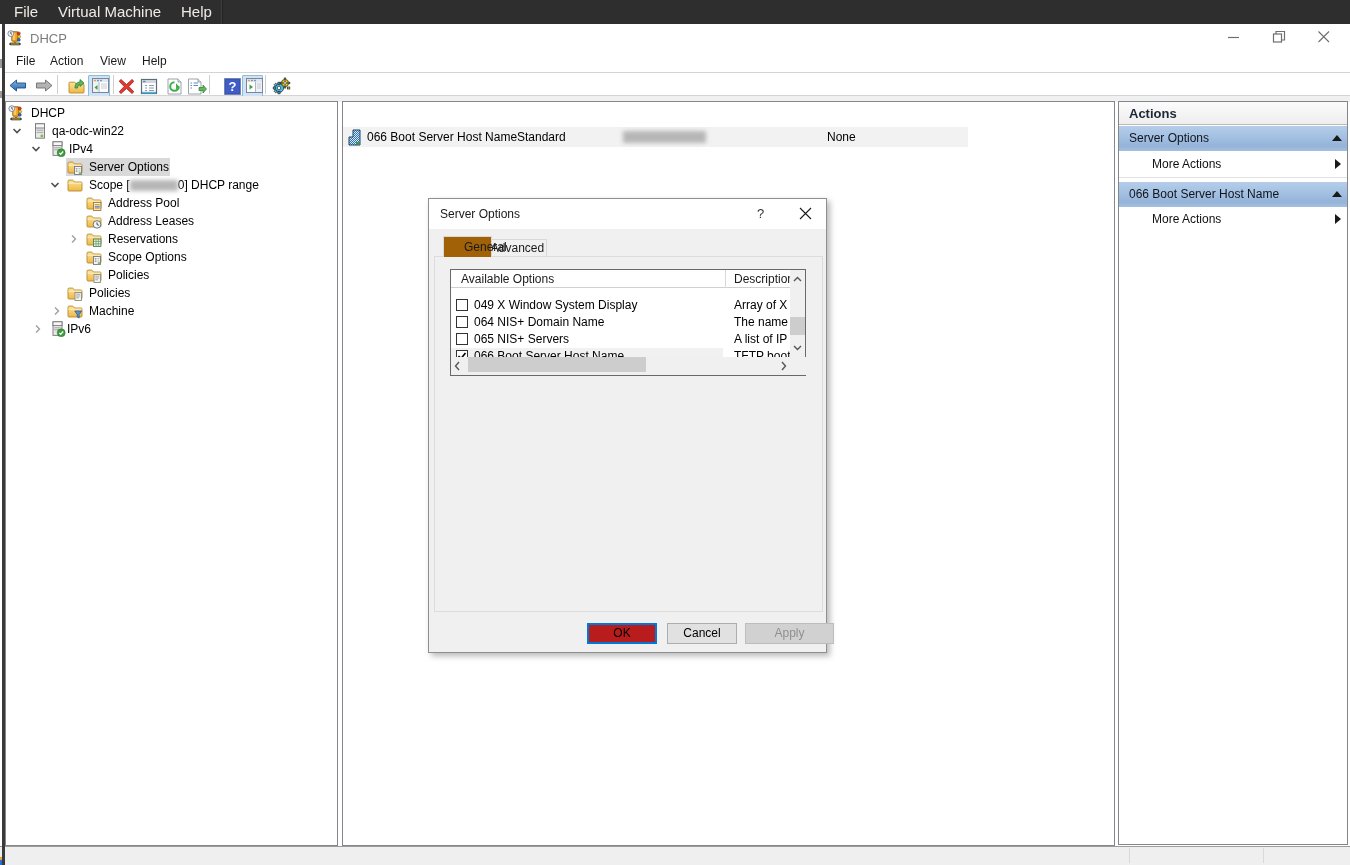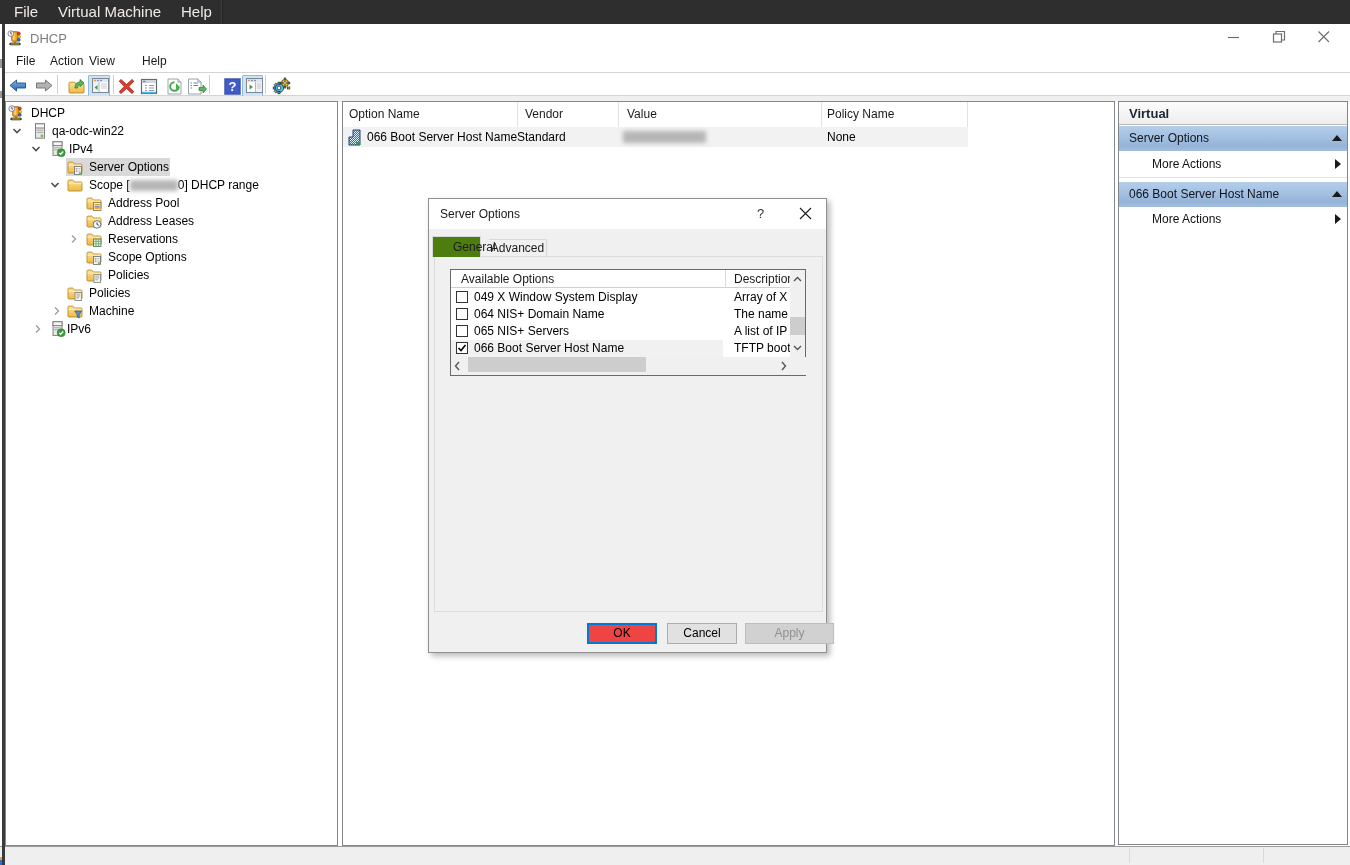--- a/index.html
+++ b/index.html
@@ -63,34 +63,34 @@
 
 #dlg { left:428px; top:198px; width:399px; height:455px; background:#f0f0f0; border:1px solid #8f8f8f; box-shadow:3px 3px 6px rgba(0,0,0,0.28); }
 #dlgtitle { position:absolute; left:0; top:0; width:397px; height:30px; background:#ffffff; }
 #dlgtitle .t { position:absolute; left:11px; top:8px; font-size:12px; color:#1a1a1a; }
 #dlgtabs { position:absolute; left:0; top:0; }
 .tab { position:absolute; font-size:12px; color:#1a1a1a; text-align:center; }
 #tabpage { position:absolute; left:5px; top:57px; width:389px; height:356px; background:#f0f0f0; border:1px solid #dcdcdc; }
 
 #lbox { position:absolute; left:21px; top:70px; width:356px; height:107px; background:#ffffff; border:1px solid #696969; }
 #lbhead { position:absolute; left:0; top:0; width:354px; height:18px; background:#ffffff; border-bottom:1px solid #d0d0d0; font-size:12px; color:#1a1a1a; }
-.lbrow { position:absolute; left:0; width:272px; height:17px; font-size:12px; line-height:17px; color:#000; white-space:nowrap; }
+.lbrow { position:absolute; left:0; width:272px; height:17px; font-size:12px; line-height:17px; color:#000; white-space:nowrap;margin-top:8px; }
 .cb { position:absolute; left:5px; top:2px; width:12px; height:12px; background:#fff; border:1px solid #333; }
 .lbdesc { position:absolute; left:283px; top:0; }
 #vscroll { position:absolute; left:339px; top:0; width:15px; height:87px; background:#f0f0f0; }
 #hscroll { position:absolute; left:0; top:87px; width:339px; height:18px; background:#f0f0f0; }
 
 #degroup { position:absolute; left:22px; top:195px; width:355px; height:206px; border:1px solid #aaaaaa; border-radius:1px; }
 #degroup .glabel { position:absolute; left:8px; top:-8px; background:#f0f0f0; padding:0 4px; font-size:12px; color:#1a1a1a; }
 #sval { position:absolute; left:15px; top:16px; font-size:12px; color:#1a1a1a; }
 #sinput { position:absolute; left:14px; top:31px; width:233px; height:21px; background:#ffffff; border:1px solid #7a7a7a; }
 #sblur { position:absolute; left:1px; top:1px; width:73px; height:17px; background:linear-gradient(90deg,#5a9fd4,#2e7bc0 70%,#67a7da); filter:blur(1.6px); }
 
 .btn { position:absolute; top:424px; width:70px; height:21px; background:#e1e1e1; border:1px solid #adadad; font-size:12px; color:#000; text-align:center; line-height:19px; }
-#btnok { left:158px; background:#ef4444; border:2px solid #0078d7; line-height:17px; }
+#btnok { left:158px; background:#b91c1c; border:2px solid #0078d7; line-height:17px; }
 #btncancel { left:238px; }
 #btnapply { left:316px; width:89px; background:#d1d1d1; border:1px solid #bdbdbd; color:#909090; }
 
 .blur-g { display:inline-block; background:#b6b6b6; filter:blur(2px); vertical-align:middle; }
 svg { display:block; }
 </style>
 </head>
 <body>
 <svg width="0" height="0" style="position:absolute">
 <defs>
@@ -203,21 +203,21 @@
     <rect x="1.5" y="4" width="8" height="8" fill="none" stroke="#6e6e6e" stroke-width="1.2"></rect>
     <path d="M4 4 V1.5 H12.5 V10 H9.5" fill="none" stroke="#6e6e6e" stroke-width="1.2"></path>
   </svg>
 <svg class="capbtn" style="left:1317px;" viewBox="0 0 14 14">
     <path d="M1.5 1.5 L12 12 M12 1.5 L1.5 12" stroke="#6e6e6e" stroke-width="1.1"></path>
   </svg>
 
 <div class="abs" id="menubar">
   <span style="left:14px;">File</span>
   <span style="left:48px;">Action</span>
-  <span style="left:87px;">View</span>
+  <span style="left:98px;">View</span>
   <span style="left:140px;">Help</span>
 </div>
 
 <div class="abs" id="toolbar">
   <svg style="position:absolute; left:7px; top:6px;" width="18" height="13" viewBox="0 0 18 13">
       <path d="M7.5 1 L1 6.5 L7.5 12 L7.5 9 L16.5 9 L16.5 4 L7.5 4 Z" fill="url(#g-blue)" stroke="#1c4e8a" stroke-width="0.9"></path>
     </svg>
   <svg style="position:absolute; left:33px; top:6px;" width="18" height="13" viewBox="0 0 18 13">
       <path d="M10.5 1 L17 6.5 L10.5 12 L10.5 9 L1.5 9 L1.5 4 L10.5 4 Z" fill="#b3b3b3" stroke="#6e6e6e" stroke-width="0.9"></path>
     </svg>
@@ -426,44 +426,34 @@
       </svg>
     <div class="ticon" style="left:44px;">
         <svg width="16" height="16">
           <use href="#s-ipv"></use>
         </svg>
       </div>
     <span class="lbl" style="left:61px;">IPv6</span>
   </div>
 </div>
 <div class="abs" id="listpanel">
-  <div id="lvheader">
-    <span class="hcell" style="left:6px;">Option Name</span>
-    <div class="hsep" style="left:174px;"></div>
-    <span class="hcell" style="left:182px;">Vendor</span>
-    <div class="hsep" style="left:275px;"></div>
-    <span class="hcell" style="left:284px;">Value</span>
-    <div class="hsep" style="left:478px;"></div>
-    <span class="hcell" style="left:484px;">Policy Name</span>
-    <div class="hsep" style="left:624px;"></div>
-  </div>
   <div id="lvrow">
     <div style="position:absolute; left:5px; top:2px; width:14px; height:17px;">
         <svg width="14" height="17">
           <use href="#s-opt"></use>
         </svg>
       </div>
     <span style="position:absolute; left:24px;">066 Boot Server Host Name</span>
     <span style="position:absolute; left:174px;">Standard</span>
     <div class="blur-g" style="position:absolute; left:280px; top:4px; width:83px; height:12px;"></div>
     <span style="position:absolute; left:484px;">None</span>
   </div>
 </div>
 <div class="abs" id="actpanel">
-  <div id="acthead"><span style="margin-left:10px;">Virtual</span></div>
+  <div id="acthead"><span style="margin-left:10px;">Actions</span></div>
   <div class="actbar" style="top:24px;"><span style="margin-left:10px;">Server Options</span><div class="tri-up"></div></div>
   <div class="actmore" style="top:52px;"><span style="margin-left:33px;">More Actions</span><div class="tri-right"></div></div>
   <div style="position:absolute; left:0; top:75px; width:228px; height:1px; background:#e2e2e2;"></div>
   <div class="actbar" style="top:80px;"><span style="margin-left:10px;">066 Boot Server Host Name</span><div class="tri-up"></div></div>
   <div class="actmore" style="top:107px;"><span style="margin-left:33px;">More Actions</span><div class="tri-right"></div></div>
 </div>
 
 <div class="abs" id="statusbar">
   <div class="sdiv" style="left:1129px;"></div>
   <div class="sdiv" style="left:1263px;"></div>
@@ -474,21 +464,21 @@
 
 <div class="abs" id="dlg">
   <div id="dlgtitle">
     <span class="t">Server Options</span>
     <span style="position:absolute; left:328px; top:7px; font-size:13px; color:#333;">?</span>
     <svg style="position:absolute; left:370px; top:8px;" width="13" height="13" viewBox="0 0 13 13">
         <path d="M1 1 L12 12 M12 1 L1 12" stroke="#1a1a1a" stroke-width="1.1"></path>
       </svg>
   </div>
   <div id="dlgtabs">
-    <div class="tab" style="left:3px; top:37px; width:49px; height:21px; background:#4d7c0f; border:1px solid #d9d9d9; border-bottom:none; line-height:20px; z-index:3;padding-left:20px;">General</div>
+    <div class="tab" style="left:14px; top:37px; width:49px; height:21px; background:#a16207; border:1px solid #d9d9d9; border-bottom:none; line-height:20px; z-index:3;padding-left:20px;">General</div>
     <div class="tab" style="left:60px; top:40px; width:58px; height:17px; background:#f0f0f0; border:1px solid #d9d9d9; border-bottom:none; border-left:none; line-height:16px;">Advanced</div>
   </div>
   <div id="tabpage"></div>
 
   <div id="lbox">
     <div id="lbhead">
       <span style="position:absolute; left:10px; top:2px;">Available Options</span>
       <span style="position:absolute; left:283px; top:2px;">Description</span>
       <div style="position:absolute; left:274px; top:0; width:1px; height:18px; background:#d9d9d9;"></div>
     </div>

